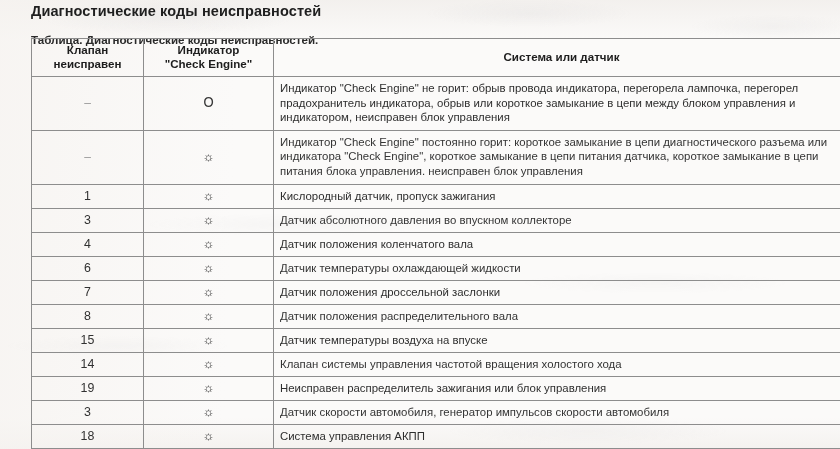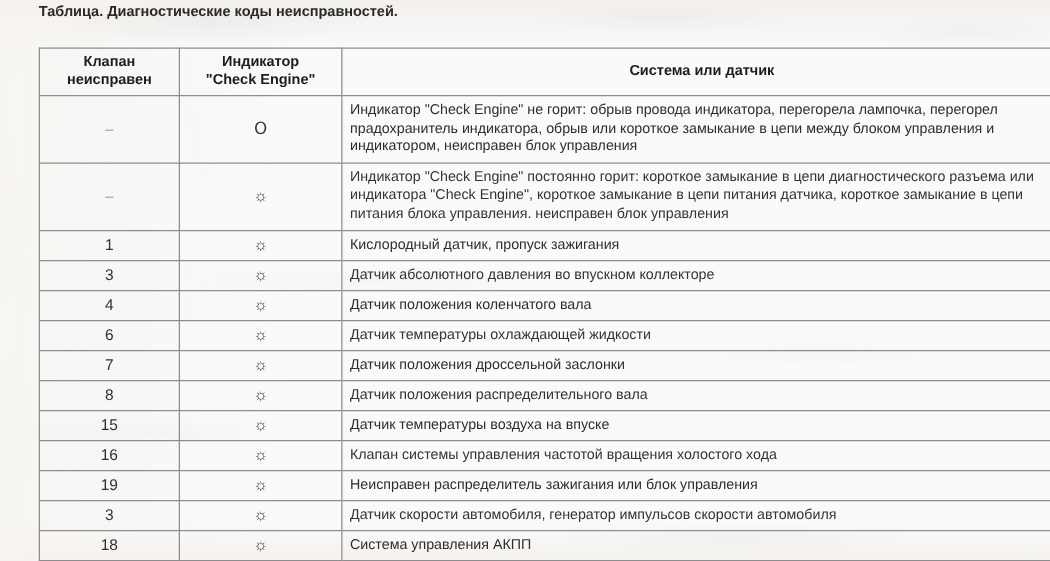--- a/index.html
+++ b/index.html
@@ -57,21 +57,21 @@
     letter-spacing: .1px;
     color: #1f1f1f;
     line-height: 18px;
     white-space: nowrap;
   }
   #doc-subtitle {
     font-size: 11.6px;
     font-weight: bold;
     color: #2a2a2a;
     line-height: 14px;
-    margin-top: 1px;
+    margin-top: 13px;
     white-space: nowrap;
   }
 
   
   #table-wrap {
     position: absolute;
     left: 31px;
     top: 38px;
     width: 818px;       
   }
@@ -142,20 +142,21 @@
   tr:nth-child(odd)  td.desc { color: #2e2e2e; }
   tr:nth-child(even) td.desc { color: #343434; }
 </style>
 </head>
 <body>
 
 <div id="page">
   <div id="grain"></div>
 
   <div id="titles">
+    <div id="doc-title">Диагностические коды неисправностей</div>
     <div id="doc-subtitle">Таблица. Диагностические коды неисправностей.</div>
   </div>
 
   <div id="table-wrap">
     <table>
       <colgroup>
         <col class="c-blink">
         <col class="c-lamp">
         <col class="c-desc">
       </colgroup>
@@ -212,21 +213,21 @@
             <td class="blink">8</td>
             <td class="lamp"><span class="glyph-sun">☼</span></td>
             <td class="desc">Датчик положения распределительного вала</td>
           </tr>
           <tr class="short">
             <td class="blink">15</td>
             <td class="lamp"><span class="glyph-sun">☼</span></td>
             <td class="desc">Датчик температуры воздуха на впуске</td>
           </tr>
           <tr class="short">
-            <td class="blink">16</td>
+            <td class="blink">14</td>
             <td class="lamp"><span class="glyph-sun">☼</span></td>
             <td class="desc">Клапан системы управления частотой вращения холостого хода</td>
           </tr>
           <tr class="short">
             <td class="blink">19</td>
             <td class="lamp"><span class="glyph-sun">☼</span></td>
             <td class="desc">Неисправен распределитель зажигания или блок управления</td>
           </tr>
           <tr class="short">
             <td class="blink">3</td>

